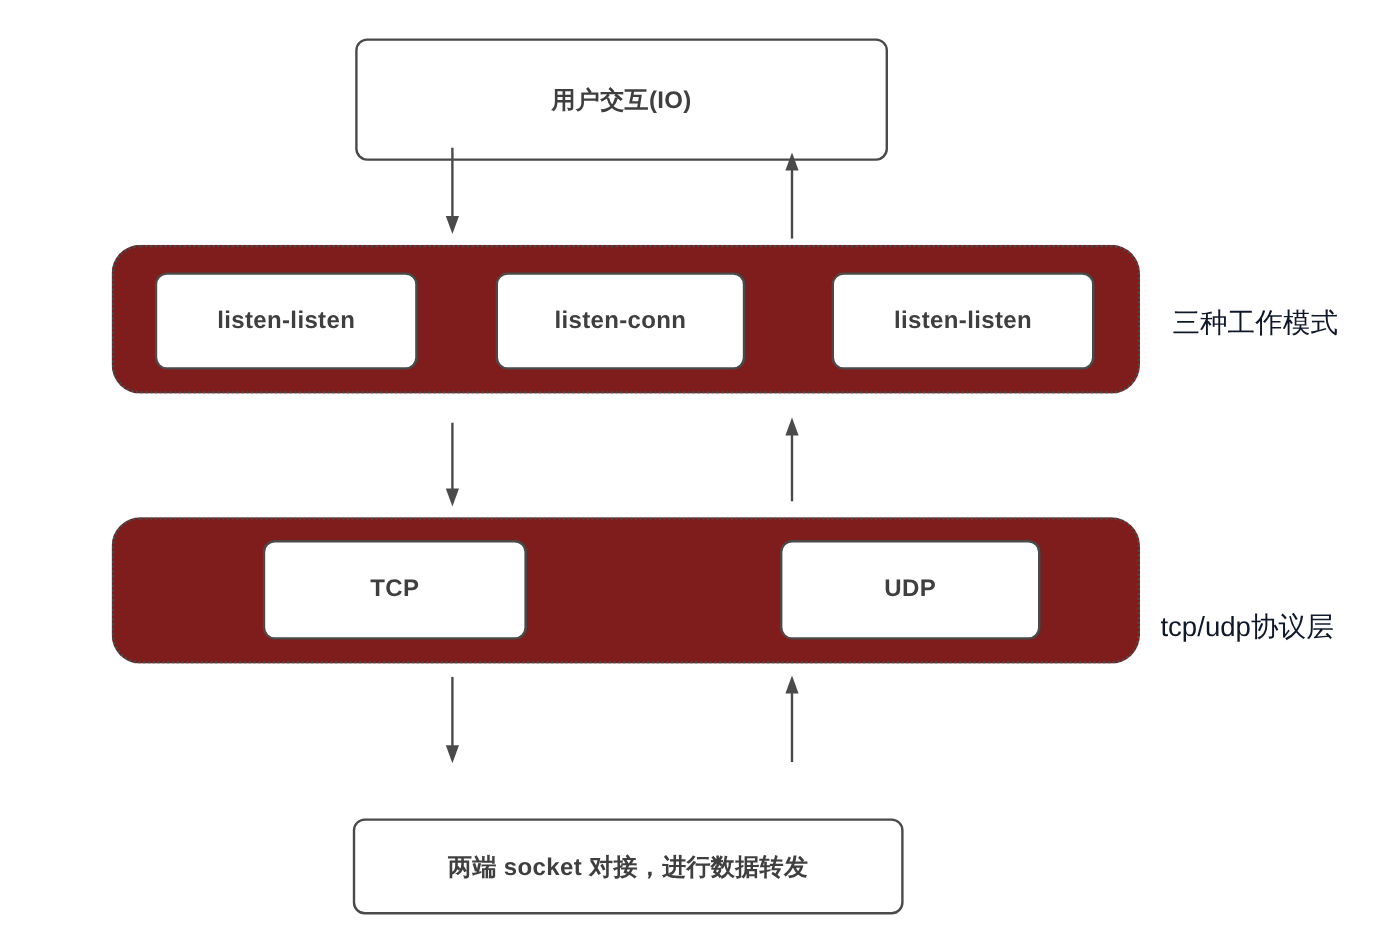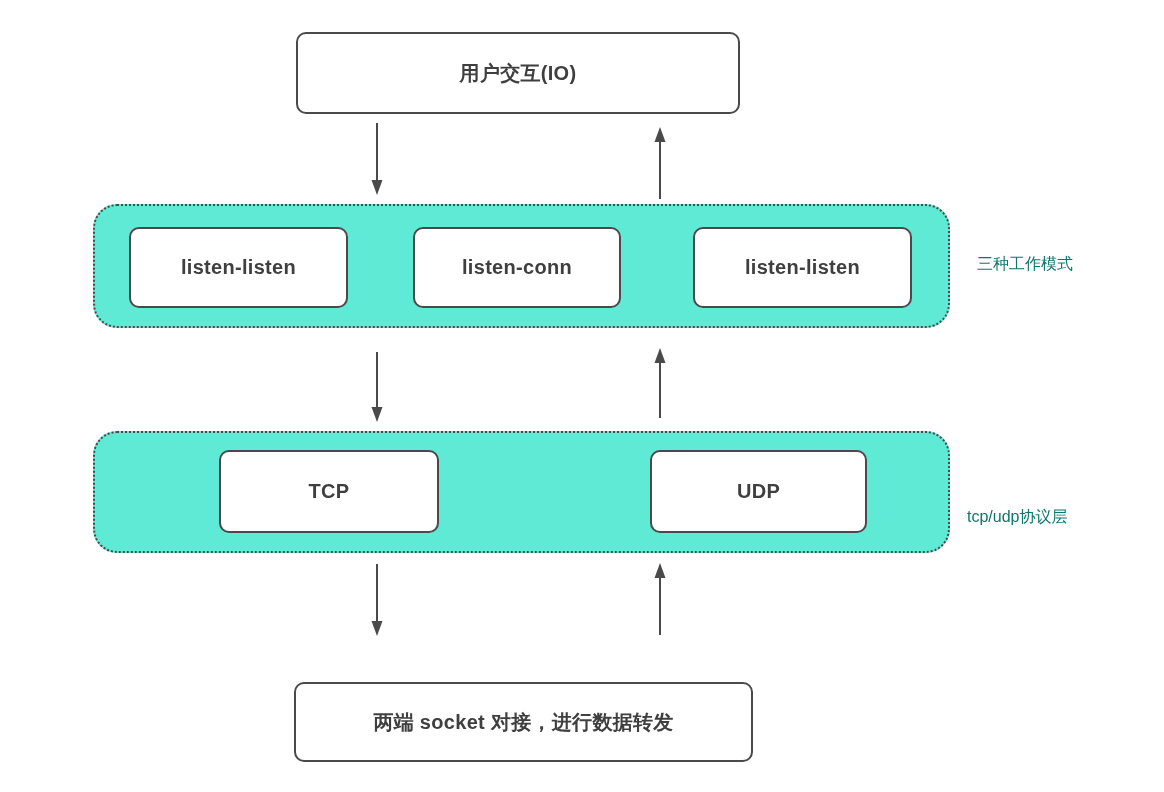--- a/index.html
+++ b/index.html
@@ -27,40 +27,40 @@
     font-size: 20px;
     font-weight: 700;
     color: #3f3f3f;
     letter-spacing: 0.3px;
   }
   .layer {
     position: absolute;
     box-sizing: border-box;
     border: 2px dotted #4a4a4a;
     border-radius: 24px;
-    background: #5eead4;
+    background: #7f1d1d;
   }
   .side-label {
     position: absolute;
-    font-size: 16px;
+    font-size: 23px;
     font-weight: 400;
-    color: #0f766e;
+    color: #0f172a;
     white-space: nowrap;
   }
   .arrow {
     position: absolute;
     display: block;
   }
 </style>
 </head>
 <body>
 
 <div class="canvas">
 
-  <div class="node" style="left:296px; top:32px; width:444px; height:82px;">
+  <div class="node" style="left:296px; top:32px; width:444px; height:102px;">
     <span>用户交互(IO)</span>
   </div>
 
   <svg class="arrow" style="left:370px; top:123px;" width="14" height="72" viewBox="0 0 14 72">
     <line x1="7" y1="0" x2="7" y2="59" stroke="#4a4a4a" stroke-width="2"></line>
     <polygon points="1.5,57 12.5,57 7,72" fill="#4a4a4a"></polygon>
   </svg>
   <svg class="arrow" style="left:653px; top:127px;" width="14" height="72" viewBox="0 0 14 72">
     <polygon points="7,0 1.5,15 12.5,15 7,0" fill="#4a4a4a"></polygon>
     <line x1="7" y1="13" x2="7" y2="72" stroke="#4a4a4a" stroke-width="2"></line>

